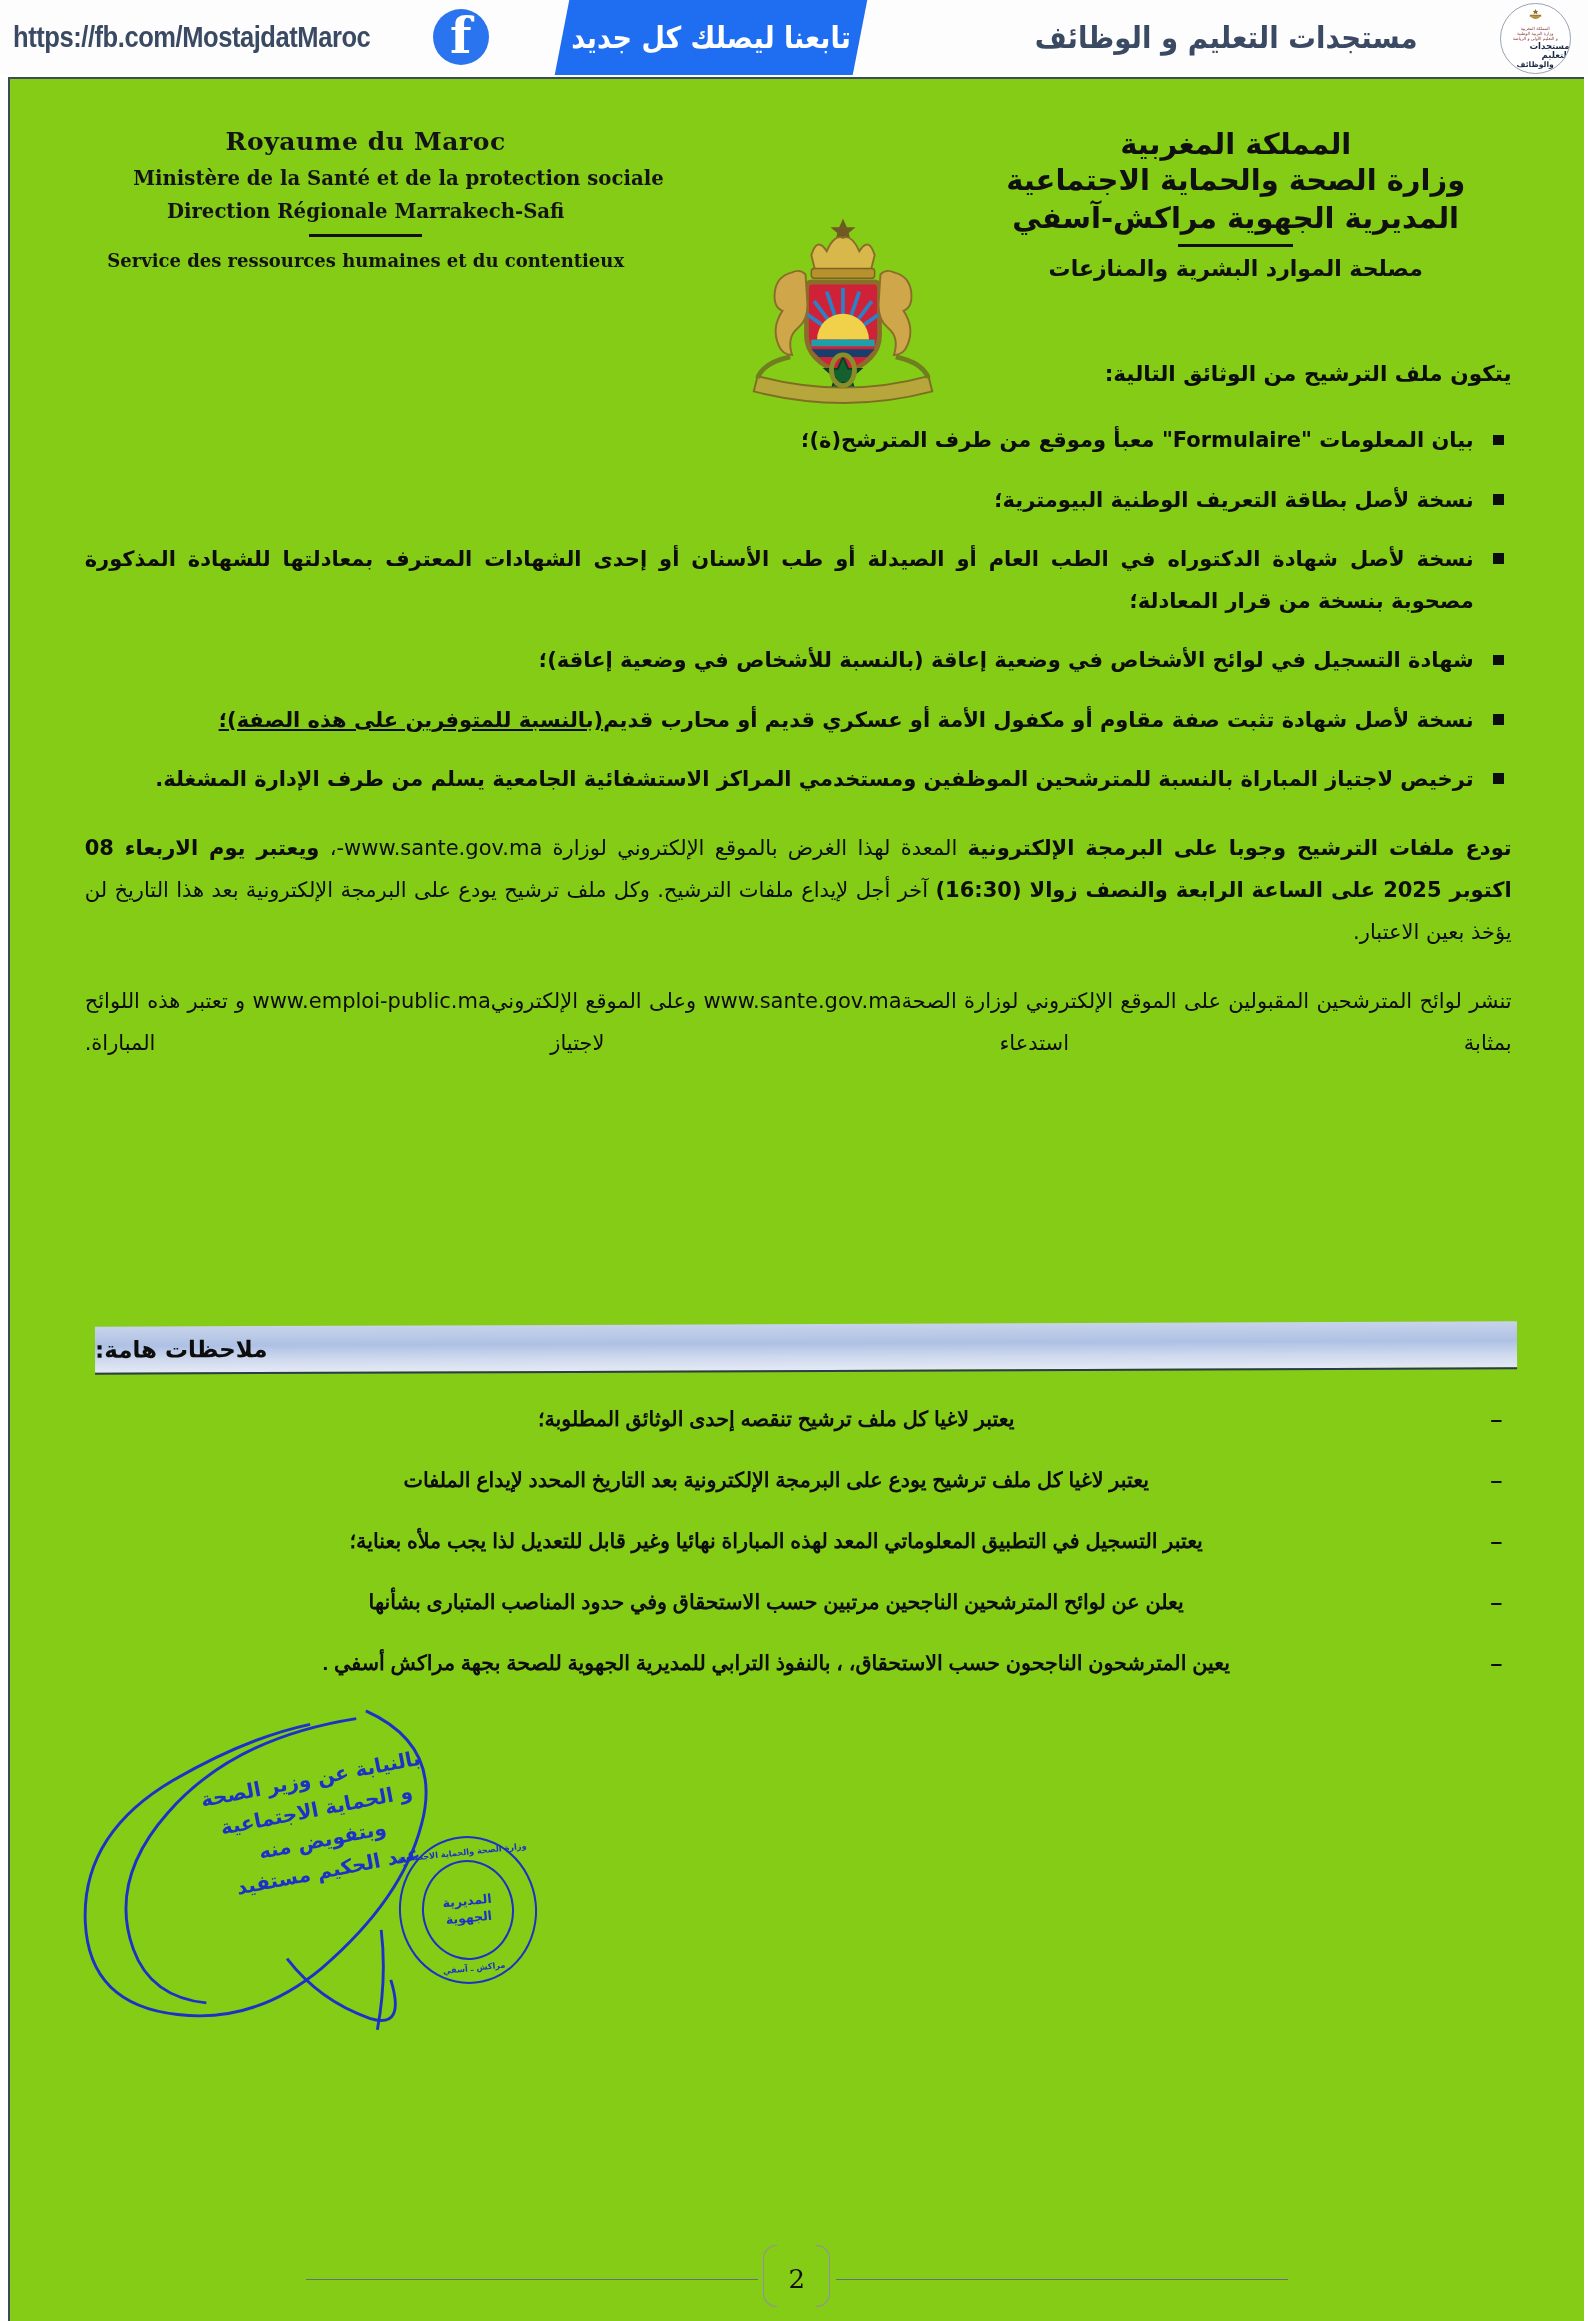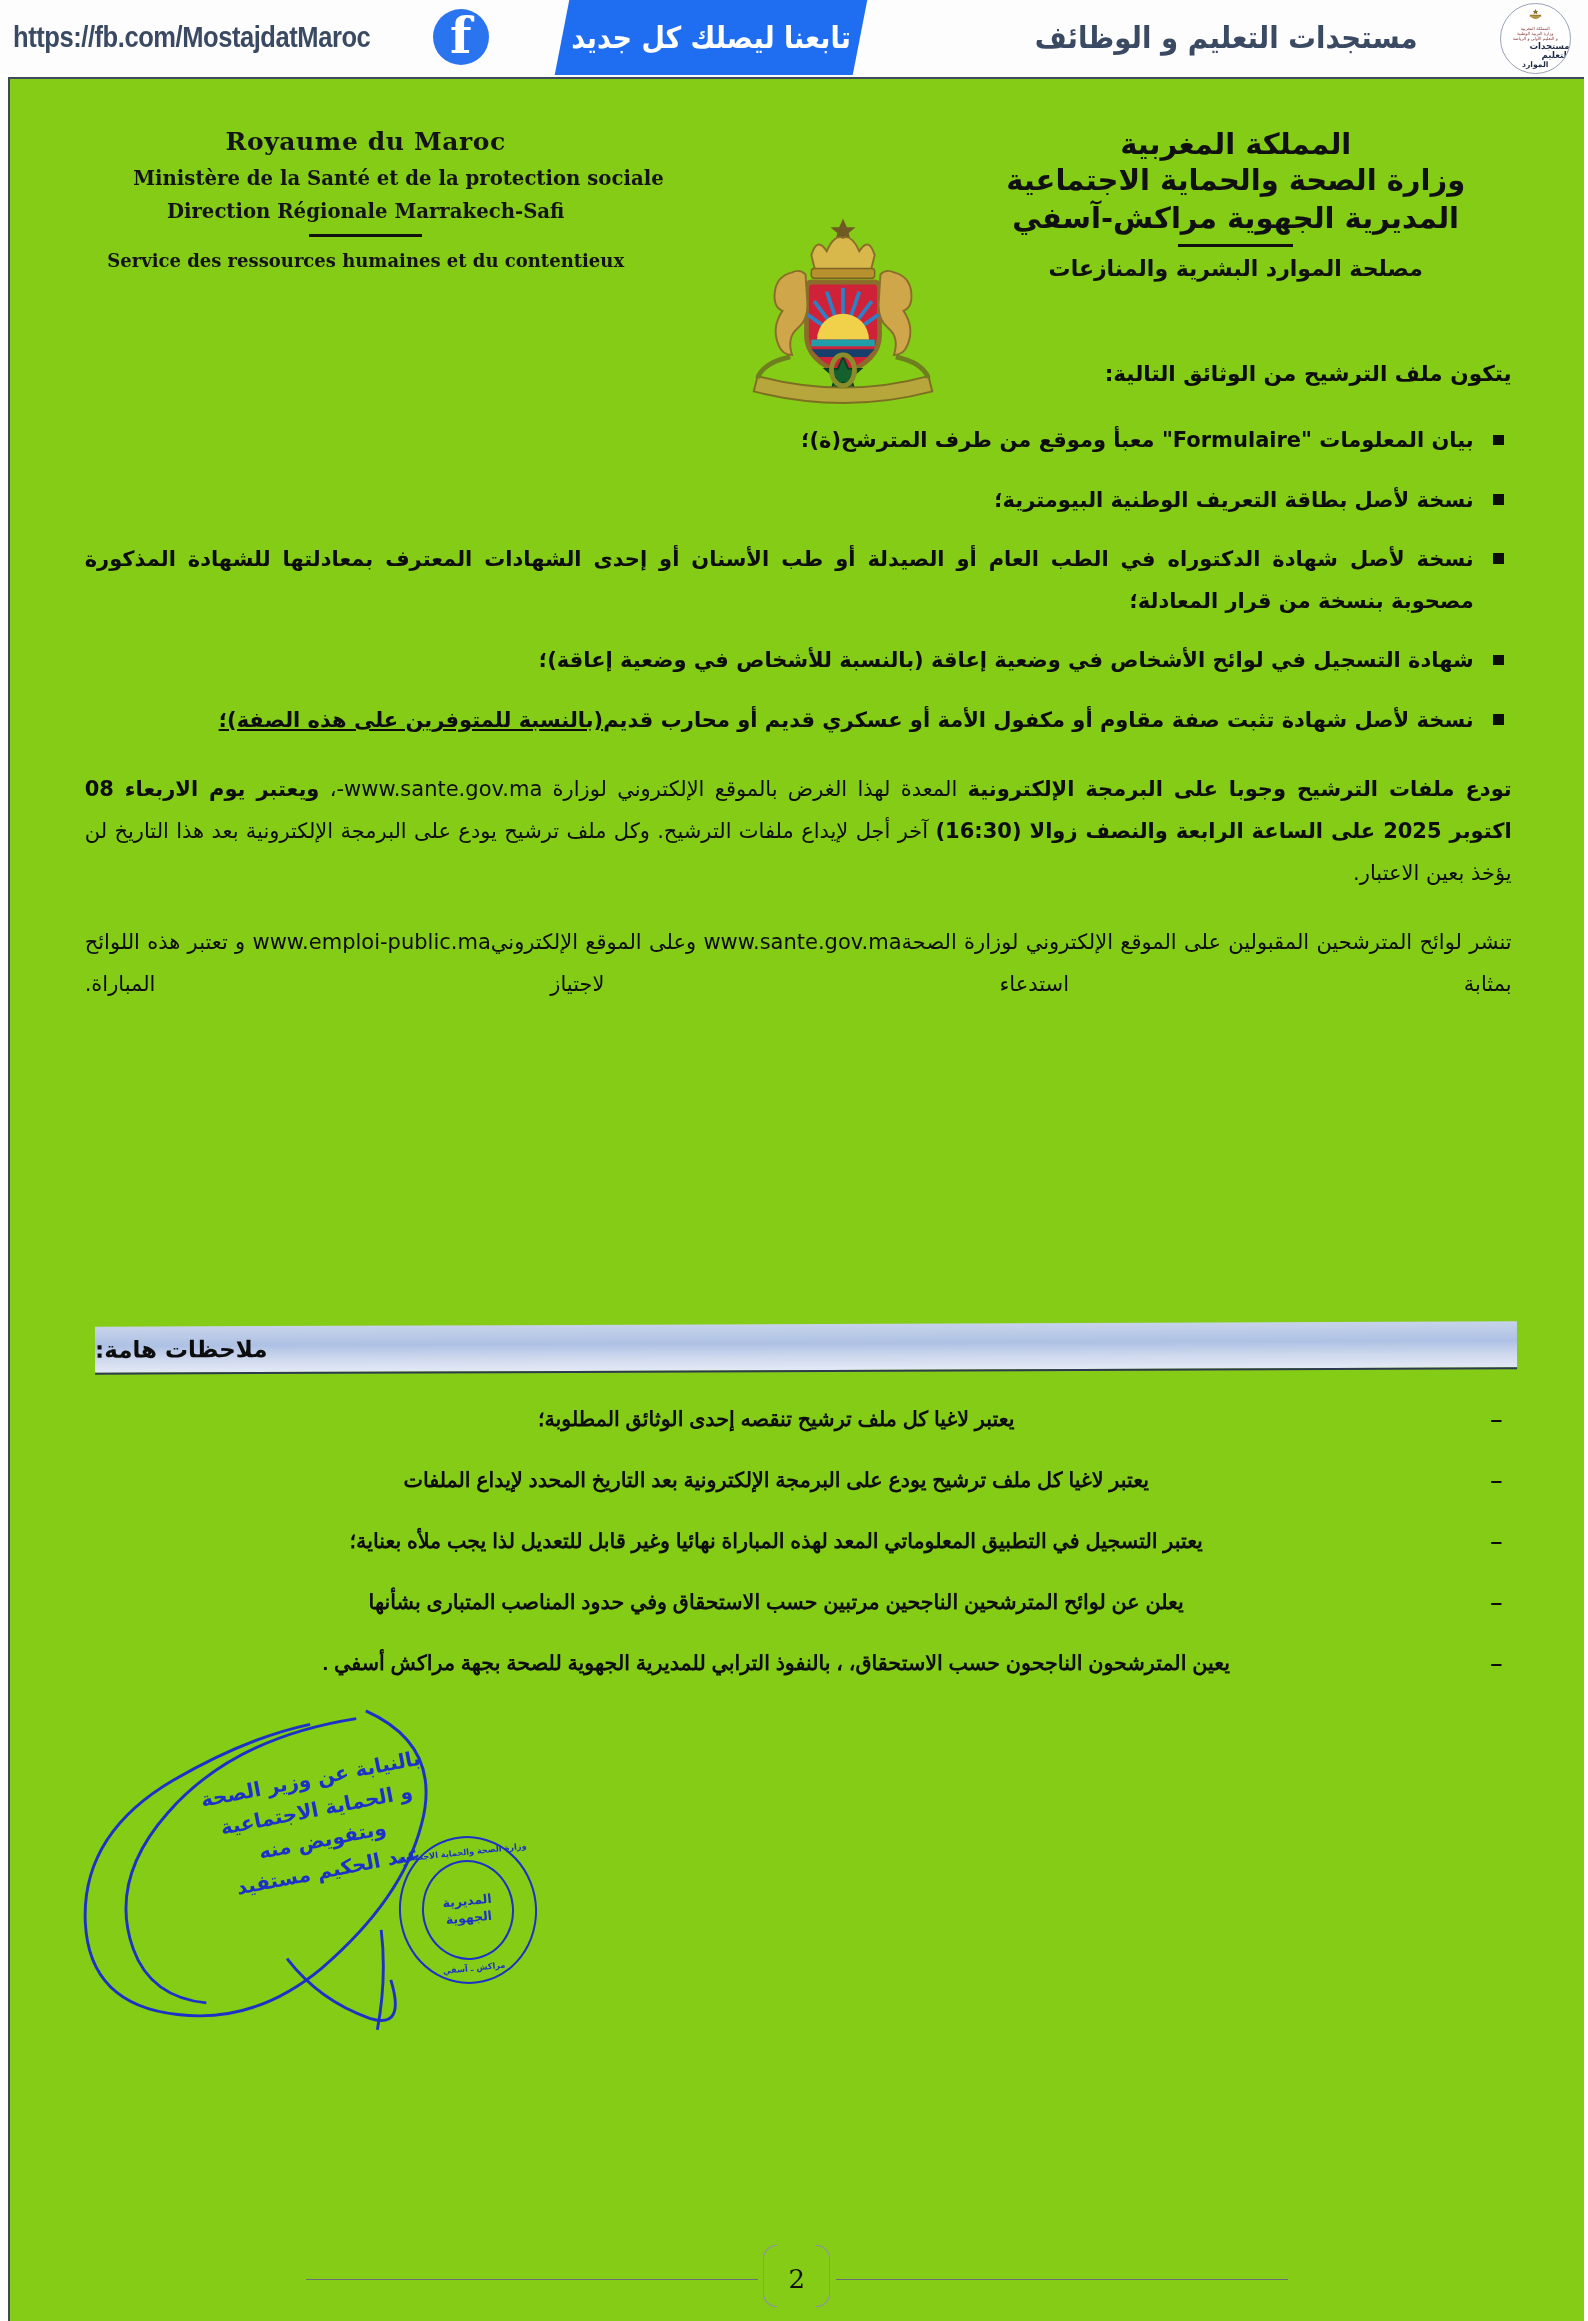--- a/index.html
+++ b/index.html
@@ -271,21 +271,21 @@
   <div class="banner-seal">
     <div class="sl-crest">
       <svg width="19" height="15.4" viewBox="0 0 20 16" aria-hidden="true">
         <path d="M10 1 L11 3 L13 3 L11.5 4.5 L12 6.5 L10 5.5 L8 6.5 L8.5 4.5 L7 3 L9 3 Z" fill="#8a6d2a"></path>
         <path d="M4 7 h12 v2 h-12 z" fill="#9e7c2f"></path>
         <path d="M5 9 q5 5 10 0 z" fill="#b08c34"></path>
       </svg>
     </div>
     <div class="sl-sub">المملكة المغربية<br>وزارة التربية الوطنية<br>و التعليم الأولي و الرياضة</div>
     <div class="sl-a">مستجدات التعليم</div>
-    <div class="sl-b">الموارد</div>
+    <div class="sl-b">والوظائف</div>
   </div>
 </div>
 
 <div class="sheet">
 
   <div class="letterhead">
 
     <div class="lh-fr">
       <div class="l1">Royaume du Maroc</div>
       <div class="l2">Ministère de la Santé et de la protection sociale</div>
@@ -341,20 +341,21 @@
   <div class="body-ar">
 
     <p class="intro">يتكون ملف الترشيح من الوثائق التالية:</p>
 
     <ul class="docs">
       <li>بيان المعلومات "Formulaire" معبأ وموقع من طرف المترشح(ة)؛</li>
       <li>نسخة لأصل بطاقة التعريف الوطنية البيومترية؛</li>
       <li>نسخة لأصل شهادة الدكتوراه في الطب العام أو الصيدلة أو طب الأسنان أو إحدى الشهادات المعترف بمعادلتها للشهادة المذكورة مصحوبة بنسخة من قرار المعادلة؛</li>
       <li>شهادة التسجيل في لوائح الأشخاص في وضعية إعاقة (بالنسبة للأشخاص في وضعية إعاقة)؛</li>
       <li><span>نسخة لأصل شهادة تثبت صفة مقاوم أو مكفول الأمة أو عسكري قديم أو محارب قديم</span><span class="u">(بالنسبة للمتوفرين على هذه الصفة)؛</span></li>
+      <li>ترخيص لاجتياز المباراة بالنسبة للمترشحين الموظفين ومستخدمي المراكز الاستشفائية الجامعية يسلم من طرف الإدارة المشغلة.</li>
     </ul>
 
     <p class="para">
       <b>تودع ملفات الترشيح وجوبا على البرمجة الإلكترونية</b><span> المعدة لهذا الغرض بالموقع الإلكتروني لوزارة </span><span class="ltr">www.sante.gov.ma</span><span>-</span><span>،</span>
       <b>ويعتبر يوم الاربعاء 08 اكتوبر 2025 على الساعة الرابعة والنصف زوالا (16:30)</b><span> آخر أجل لإيداع ملفات الترشيح. وكل ملف ترشيح يودع على البرمجة الإلكترونية بعد هذا التاريخ لن يؤخذ بعين الاعتبار.</span>
     </p>
 
     <p class="para justified">
       <span>تنشر لوائح المترشحين المقبولين على الموقع الإلكتروني لوزارة الصحة</span><span class="ltr">www.sante.gov.ma</span><span> وعلى الموقع الإلكتروني</span><span class="ltr">www.emploi-public.ma</span><span> و تعتبر هذه اللوائح بمثابة استدعاء لاجتياز المباراة.</span>
     </p>

